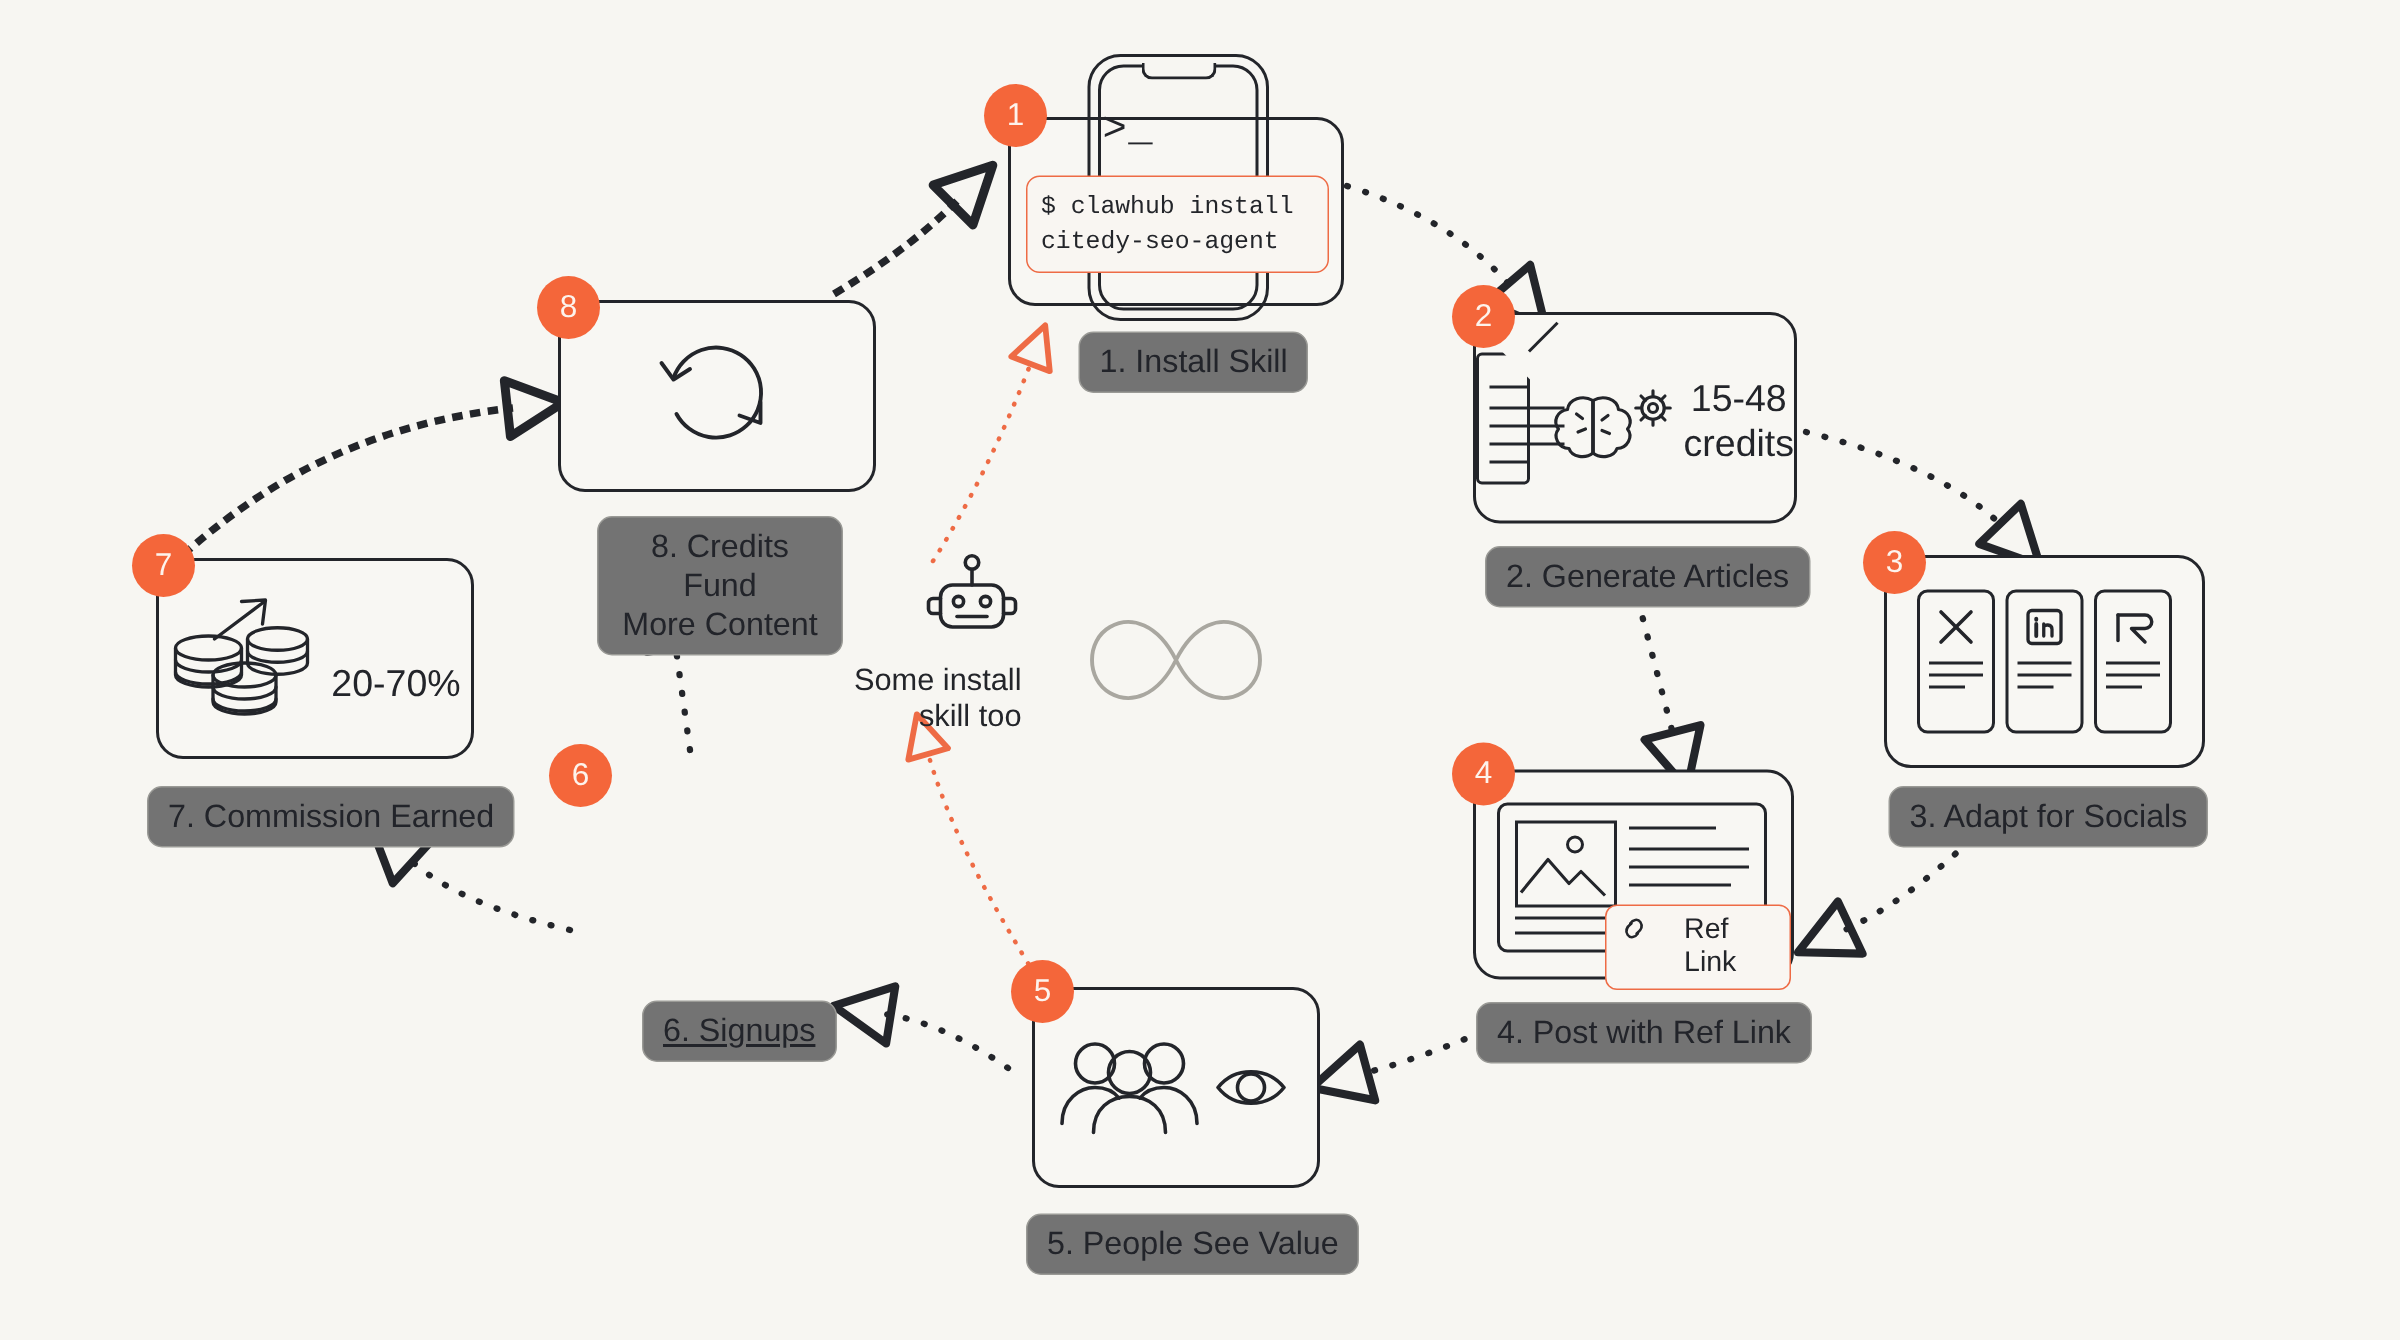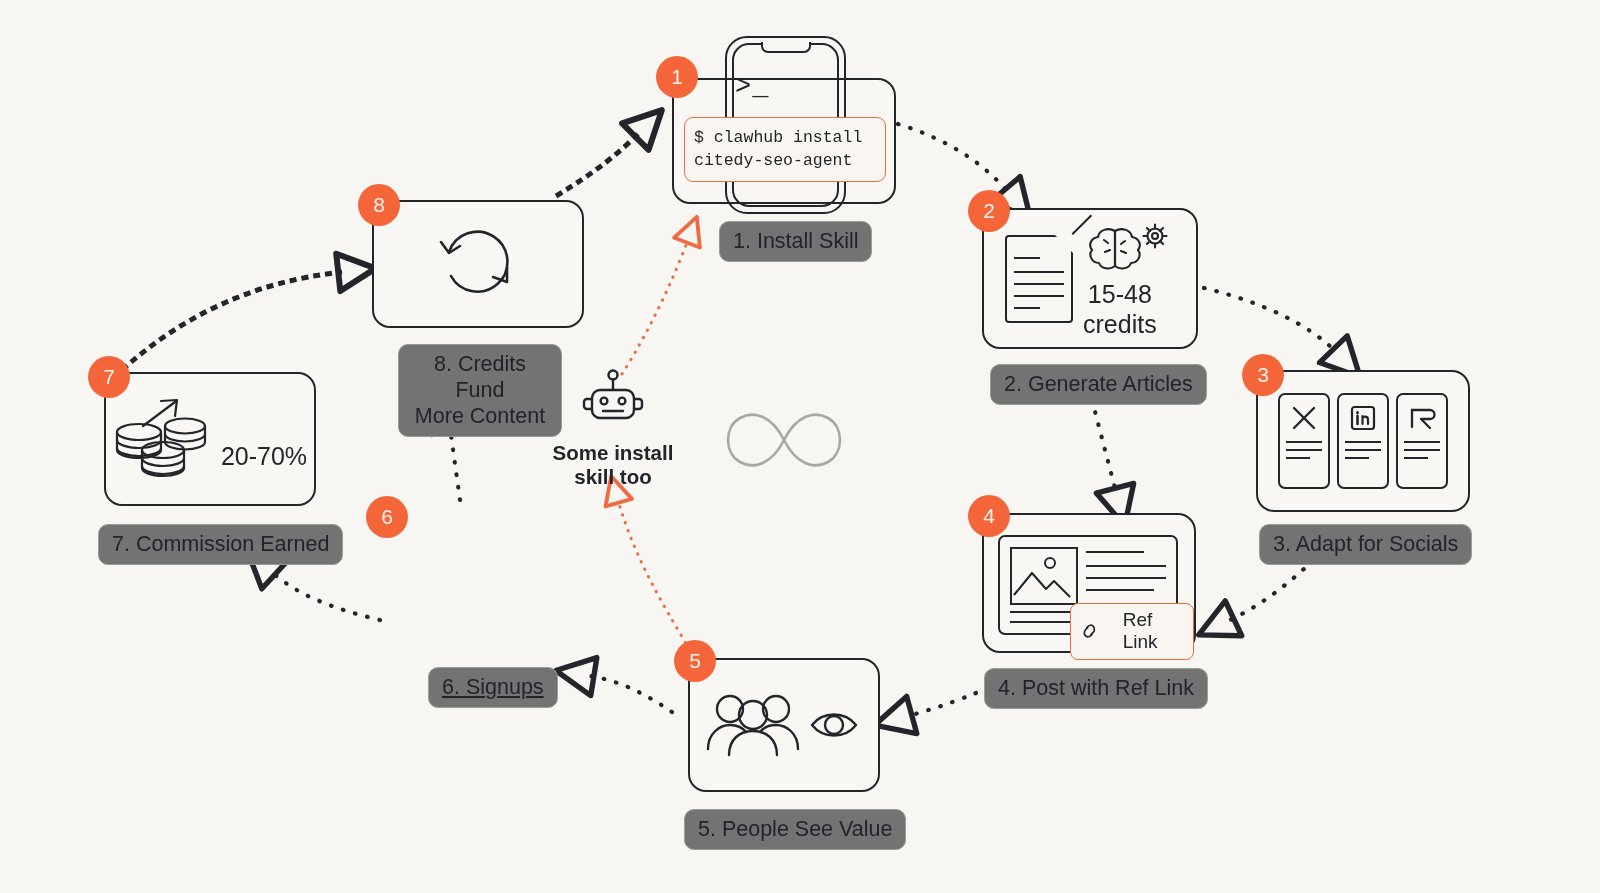--- a/index.html
+++ b/index.html
@@ -140,21 +140,21 @@
   .doc-icon .fold-line {
     position: absolute; right: 0px; top: 0px;
     width: 27px; height: 2.2px;
     background: #23252a;
     transform-origin: right top;
     transform: rotate(135deg);
   }
   .doc-icon .ln {
     position: absolute; left: 9px; height: 2.2px; background: #23252a;
   }
-  .brain-wrap { display: flex; flex-direction: column; align-items: flex-start; }
+  .brain-wrap { display: flex; flex-direction: row; align-items: flex-end; }
 
   
   #node3 { left: 1256px; top: 370px; width: 214px; height: 142px; }
   .social-card {
     width: 52px; height: 96px;
     border: 2.0px solid #23252a;
     border-radius: 7px;
     margin: 0 3.5px;
     display: flex; flex-direction: column;
     align-items: center; justify-content: flex-start;
@@ -182,21 +182,21 @@
     overflow: hidden;
   }
   .post-line { position: absolute; height: 2.0px; background: #23252a; }
   #ref-pill {
     position: absolute;
     left: 86px; top: 88px;
     border: 1.8px solid #ee6b45;
     border-radius: 8px;
     background: #f9f6f2;
     padding: 5px 11px 6px 9px;
-    display: flex; align-items: center; gap: 24px;
+    display: flex; gap: 24px;
     font-size: 19px;
     color: #23252a;
     z-index: 6;
   }
 
   
   #node5 { left: 688px; top: 658px; width: 192px; height: 134px; }
 
   
   #node6 { left: 380px; top: 513px; width: 212px; height: 140px; }
@@ -220,23 +220,22 @@
   #node7 { left: 104px; top: 372px; width: 212px; height: 134px; }
 
   
   #node8 { left: 372px; top: 200px; width: 212px; height: 128px; }
 
   
   #robot-group {
     position: absolute;
     left: 545px; top: 368px;
     width: 136px;
-    text-align: center;
+    text-align: right;
     z-index: 4;
-    font-weight: bold;
   }
   #robot-label {
     margin-top: 7px;
     font-size: 20.5px;
     line-height: 24px;
     color: #23252a;
   }
   #infinity { position: absolute; left: 716px; top: 402px; z-index: 2; }
 </style>
 </head>

